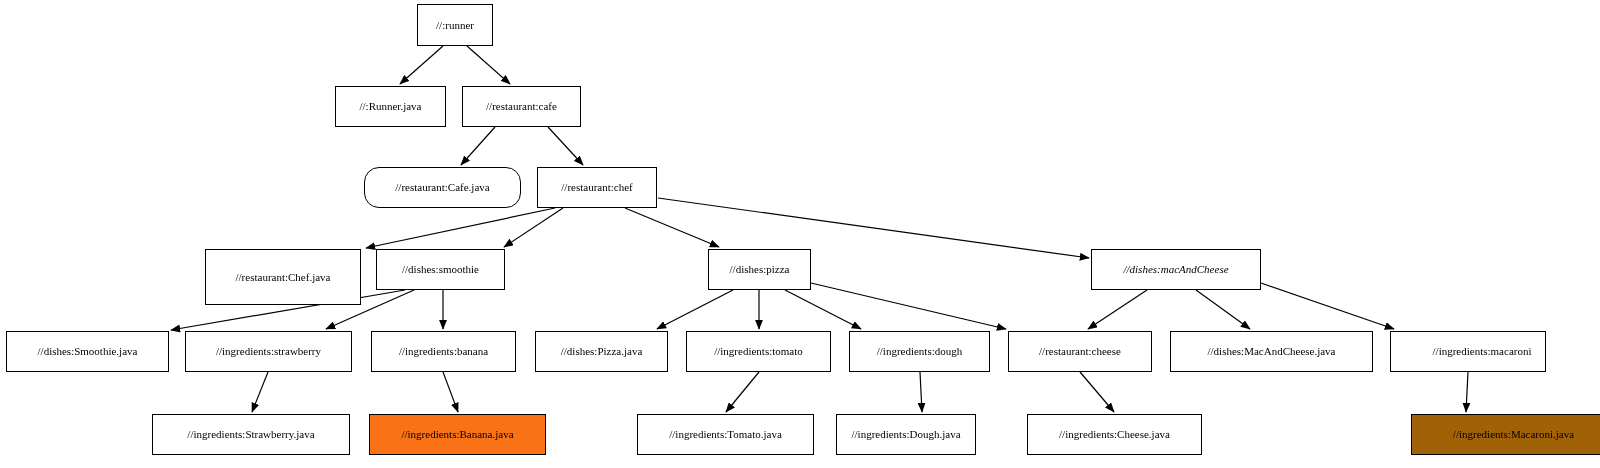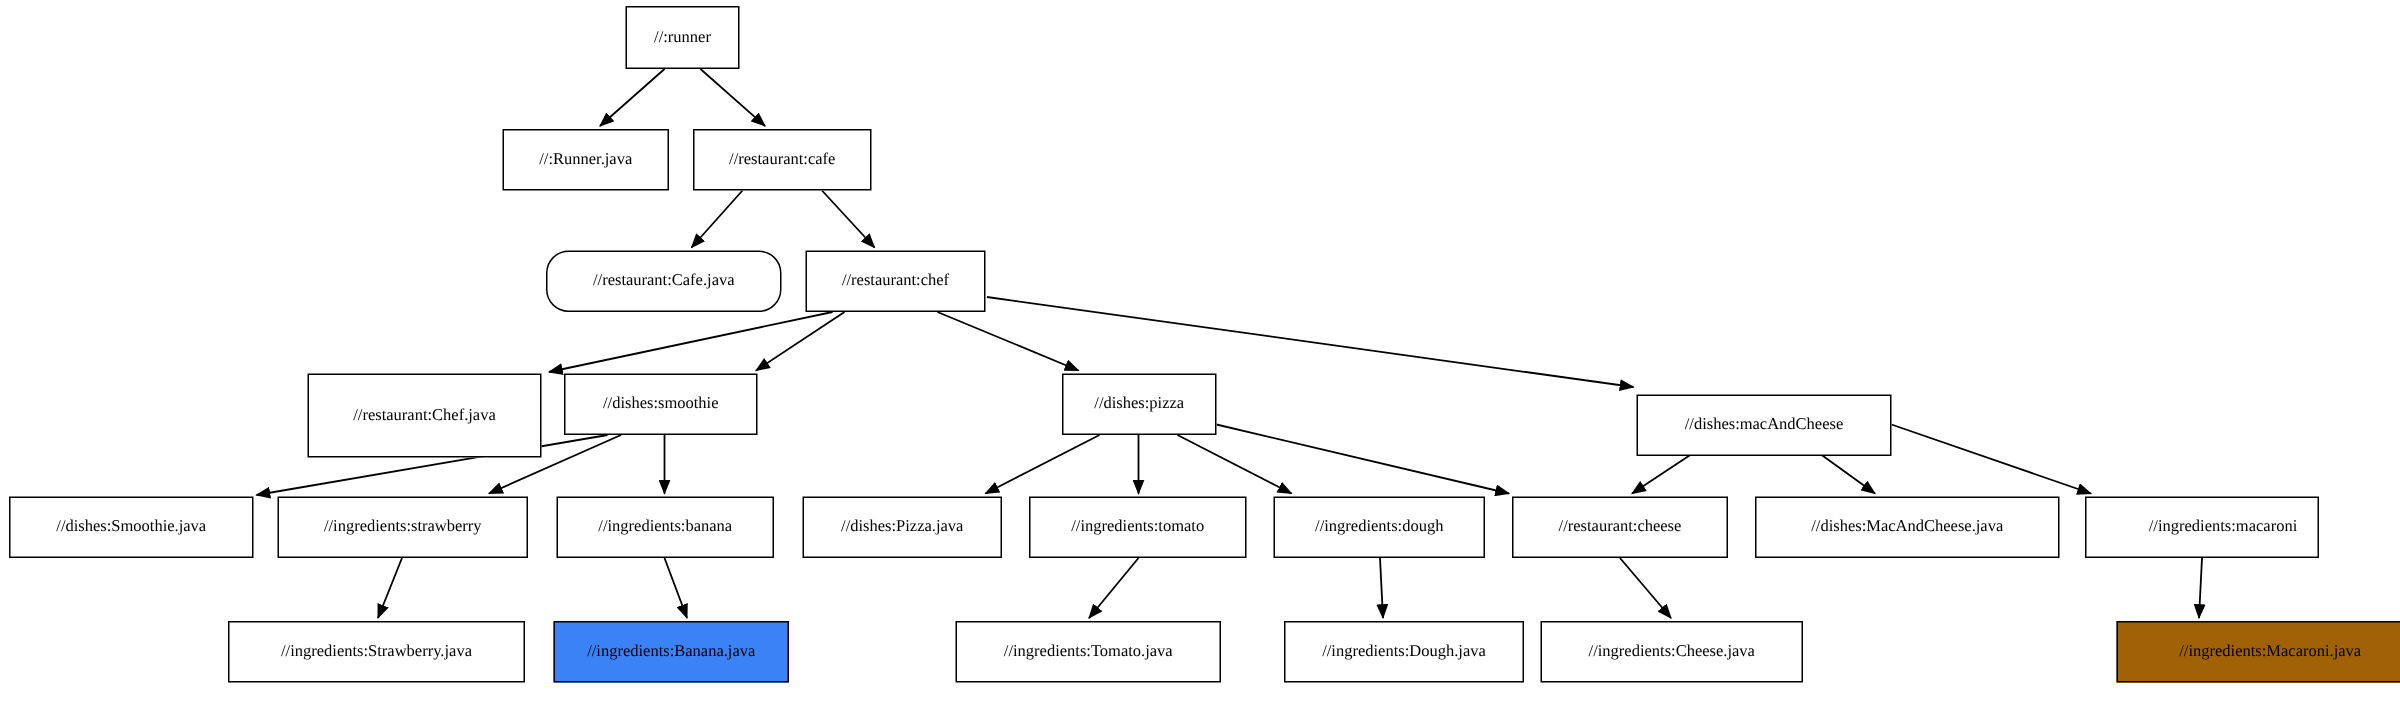--- a/index.html
+++ b/index.html
@@ -105,21 +105,21 @@
       </div>
       <div class="graph-node" style="left: 205px; top: 249px; width: 156px; height: 56px; border-color: rgb(0, 0, 0); background: rgb(255, 255, 255);">
         <span class="node-label">//restaurant:Chef.java</span>
       </div>
       <div class="graph-node" style="left: 376px; top: 249px; width: 129px; height: 41px; border-color: rgb(0, 0, 0); background: rgb(255, 255, 255);">
         <span class="node-label">//dishes:smoothie</span>
       </div>
       <div class="graph-node" style="left: 708px; top: 249px; width: 103px; height: 41px; border-color: rgb(0, 0, 0); background: rgb(255, 255, 255);">
         <span class="node-label">//dishes:pizza</span>
       </div>
-      <div class="graph-node" style="left: 1091px; top: 263px; width: 170px; height: 41px; border-color: rgb(0, 0, 0); background: rgb(255, 255, 255);">
+      <div class="graph-node" style="left: 1091px; top: 249px; width: 170px; height: 41px; border-color: rgb(0, 0, 0); background: rgb(255, 255, 255); font-style: italic;">
         <span class="node-label">//dishes:macAndCheese</span>
       </div>
       <div class="graph-node" style="left: 6px; top: 331px; width: 163px; height: 41px; border-color: rgb(0, 0, 0); background: rgb(255, 255, 255);">
         <span class="node-label">//dishes:Smoothie.java</span>
       </div>
       <div class="graph-node" style="left: 185px; top: 331px; width: 167px; height: 41px; border-color: rgb(0, 0, 0); background: rgb(255, 255, 255);">
         <span class="node-label">//ingredients:strawberry</span>
       </div>
       <div class="graph-node" style="left: 371px; top: 331px; width: 145px; height: 41px; border-color: rgb(0, 0, 0); background: rgb(255, 255, 255);">
         <span class="node-label">//ingredients:banana</span>
@@ -138,27 +138,27 @@
       </div>
       <div class="graph-node" style="left: 1170px; top: 331px; width: 203px; height: 41px; border-color: rgb(0, 0, 0); background: rgb(255, 255, 255);">
         <span class="node-label">//dishes:MacAndCheese.java</span>
       </div>
       <div class="graph-node" style="left: 1390px; top: 331px; width: 156px; height: 41px; border-color: rgb(0, 0, 0); background: rgb(255, 255, 255); padding-left: 28px;">
         <span class="node-label">//ingredients:macaroni</span>
       </div>
       <div class="graph-node" style="left: 152px; top: 414px; width: 198px; height: 41px; border-color: rgb(0, 0, 0); background: rgb(255, 255, 255);">
         <span class="node-label">//ingredients:Strawberry.java</span>
       </div>
-      <div class="graph-node" style="left: 369px; top: 414px; width: 157px; height: 41px; border-color: rgb(0, 0, 0); background: #3b82f6;">
+      <div class="graph-node" style="left: 369px; top: 414px; width: 177px; height: 41px; border-color: rgb(0, 0, 0); background: #f97316;">
         <span class="node-label">//ingredients:Banana.java</span>
       </div>
       <div class="graph-node" style="left: 637px; top: 414px; width: 177px; height: 41px; border-color: rgb(0, 0, 0); background: rgb(255, 255, 255);">
         <span class="node-label">//ingredients:Tomato.java</span>
       </div>
-      <div class="graph-node" style="left: 856px; top: 414px; width: 160px; height: 41px; border-color: rgb(0, 0, 0); background: rgb(255, 255, 255);">
+      <div class="graph-node" style="left: 836px; top: 414px; width: 140px; height: 41px; border-color: rgb(0, 0, 0); background: rgb(255, 255, 255);">
         <span class="node-label">//ingredients:Dough.java</span>
       </div>
       <div class="graph-node" style="left: 1027px; top: 414px; width: 175px; height: 41px; border-color: rgb(0, 0, 0); background: rgb(255, 255, 255);">
         <span class="node-label">//ingredients:Cheese.java</span>
       </div>
       <div class="graph-node" style="left: 1411px; top: 414px; width: 205px; height: 41px; border-color: rgb(0, 0, 0); background: #a16207;">
         <span class="node-label">//ingredients:Macaroni.java</span>
       </div>
     </div>
 

